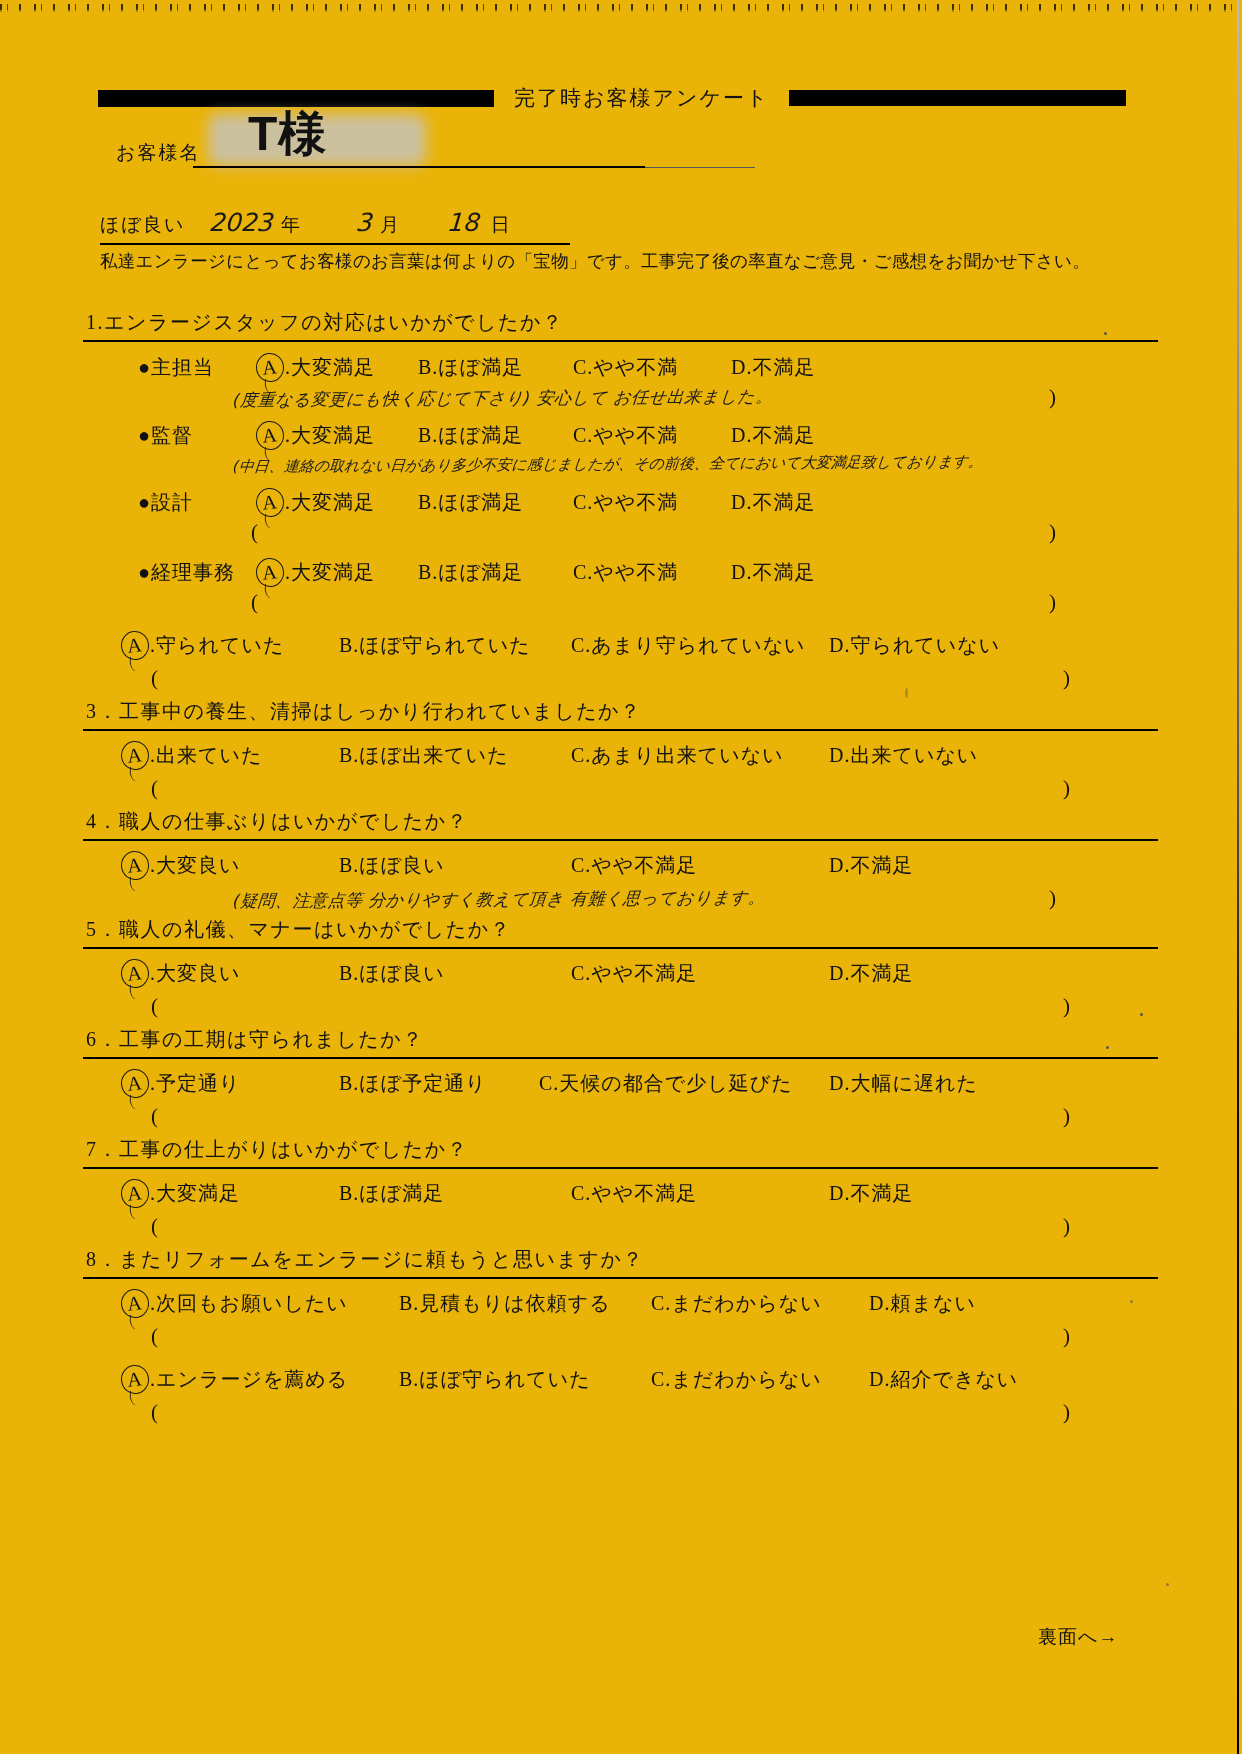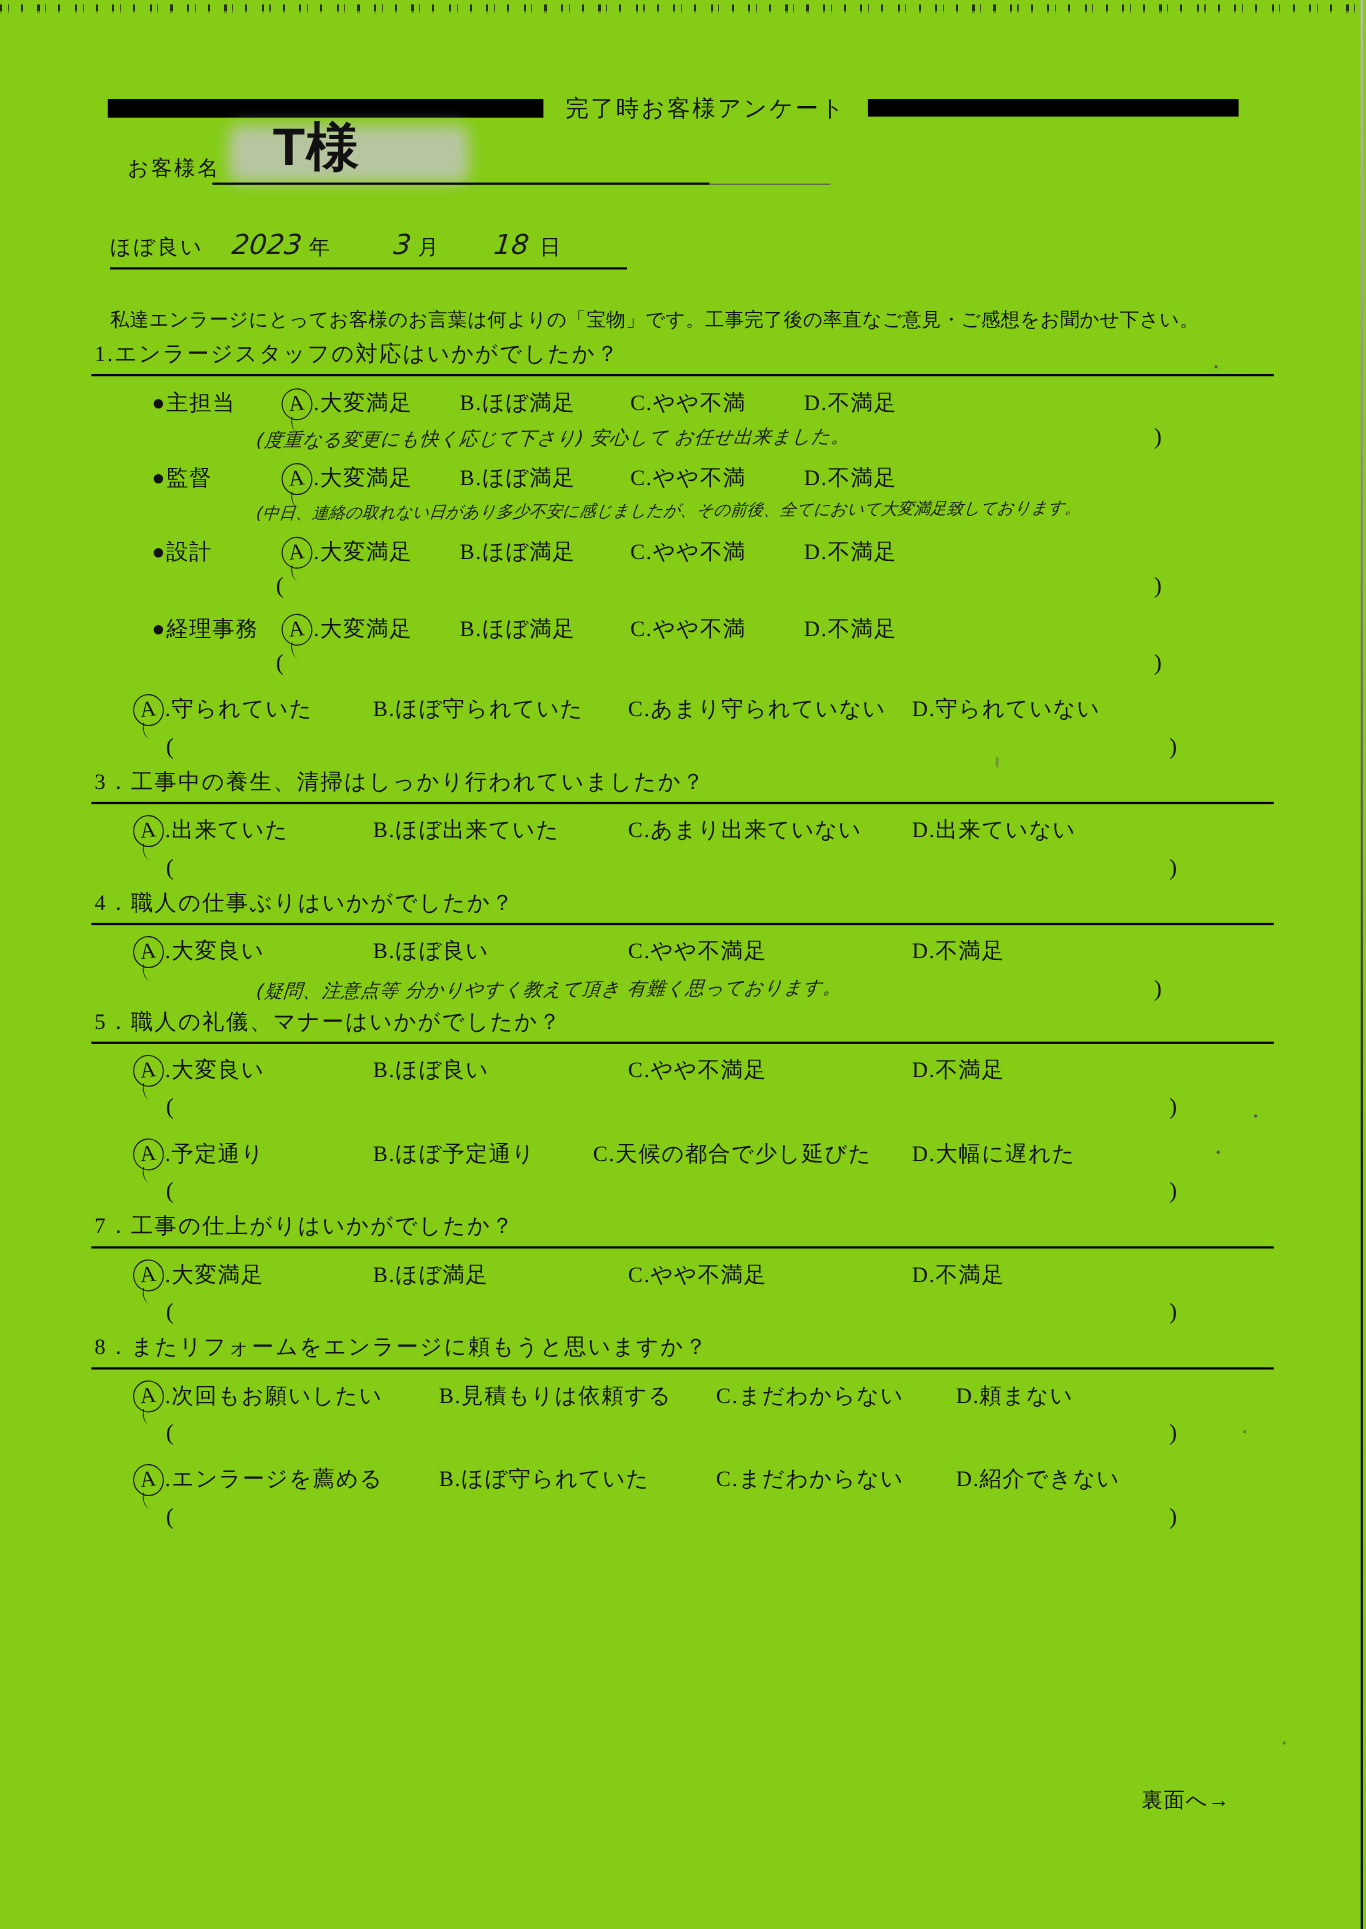--- a/index.html
+++ b/index.html
@@ -1,17 +1,17 @@
 <!DOCTYPE html>
 <html><head>
 <meta charset="utf-8">
 <style>
   html,body{margin:0;padding:0;background:#e8e8e8;}
   .page{
-    position:relative;width:1242px;height:1754px;background:#84cc16;
+    position:relative;width:1242px;height:1754px;background:#eab308;
     font-family:"Liberation Serif","DejaVu Serif",serif;color:#111;
     overflow:hidden;margin:0 auto;
   }
   
   .scan-noise{
     position:absolute;top:4px;left:0;width:100%;height:6px;opacity:.75;
     background:repeating-linear-gradient(90deg,#000 0 2px,transparent 2px 7px,#222 7px 8px,transparent 8px 19px,#000 19px 21px,transparent 21px 34px);
   }
   .scan-noise.faint{top:10px;height:2px;opacity:.25}
   
@@ -36,21 +36,21 @@
   .name-value{position:absolute;top:102px;left:248px;font-family:"Liberation Sans","DejaVu Sans",sans-serif;font-weight:900;font-size:48px;letter-spacing:1px;}
 
   
   .date-row{position:absolute;top:208px;left:100px;width:470px;display:flex;align-items:baseline;border-bottom:2px solid #000;padding-bottom:5px;}
   .date-row .lbl{font-size:19px;letter-spacing:2px;}
   .hand{font-family:"DejaVu Sans",cursive;font-style:italic;color:#1a1a1a;}
   .date-row .hv{font-size:25px;transform:skewX(-6deg);}
   .date-row .u{font-size:19px;}
   .mlA{margin-left:26px}.mlB{margin-left:6px}.mlC{margin-left:58px}.mlE{margin-left:50px}.mlF{margin-left:10px}
 
-  .intro{position:absolute;top:249px;left:100px;width:1060px;font-size:17.5px;letter-spacing:.3px;margin-top:29px;}
+  .intro{position:absolute;top:249px;left:100px;width:1060px;font-size:17.5px;letter-spacing:.3px;}
 
   
   .questions{position:absolute;top:308px;left:83px;width:1075px;}
   .q{margin-bottom:4px;}
   .q-title{font-size:20px;line-height:23px;letter-spacing:1.5px;padding:3px 0 6px 3px;border-bottom:2.5px solid #000;}
   .opts{display:flex;align-items:baseline;padding:10px 0 3px 38px;font-size:20px;line-height:26px;letter-spacing:1px;white-space:nowrap;}
   .opts .opt:nth-child(1){width:218px}
   .opts .opt:nth-child(2){width:232px}
   .opts .opt:nth-child(3){width:258px}
   .q8 .opts .opt:nth-child(1),.q9 .opts .opt:nth-child(1){width:278px}
@@ -225,20 +225,21 @@
         <span class="opt"><span class="letter">C</span><span>.やや不満足</span></span>
         <span class="opt"><span class="letter">D</span><span>.不満足</span></span>
       </div>
       <div class="paren-line">
         <span>(</span>
         <span>)</span>
       </div>
     </div>
 
     <div class="q q6">
+      <div class="q-title">6．工事の工期は守られましたか？</div>
       <div class="opts">
         <span class="opt"><span class="letter circled">A</span><span>.予定通り</span></span>
         <span class="opt"><span class="letter">B</span><span>.ほぼ予定通り</span></span>
         <span class="opt"><span class="letter">C</span><span>.天候の都合で少し延びた</span></span>
         <span class="opt"><span class="letter">D</span><span>.大幅に遅れた</span></span>
       </div>
       <div class="paren-line">
         <span>(</span>
         <span>)</span>
       </div>

